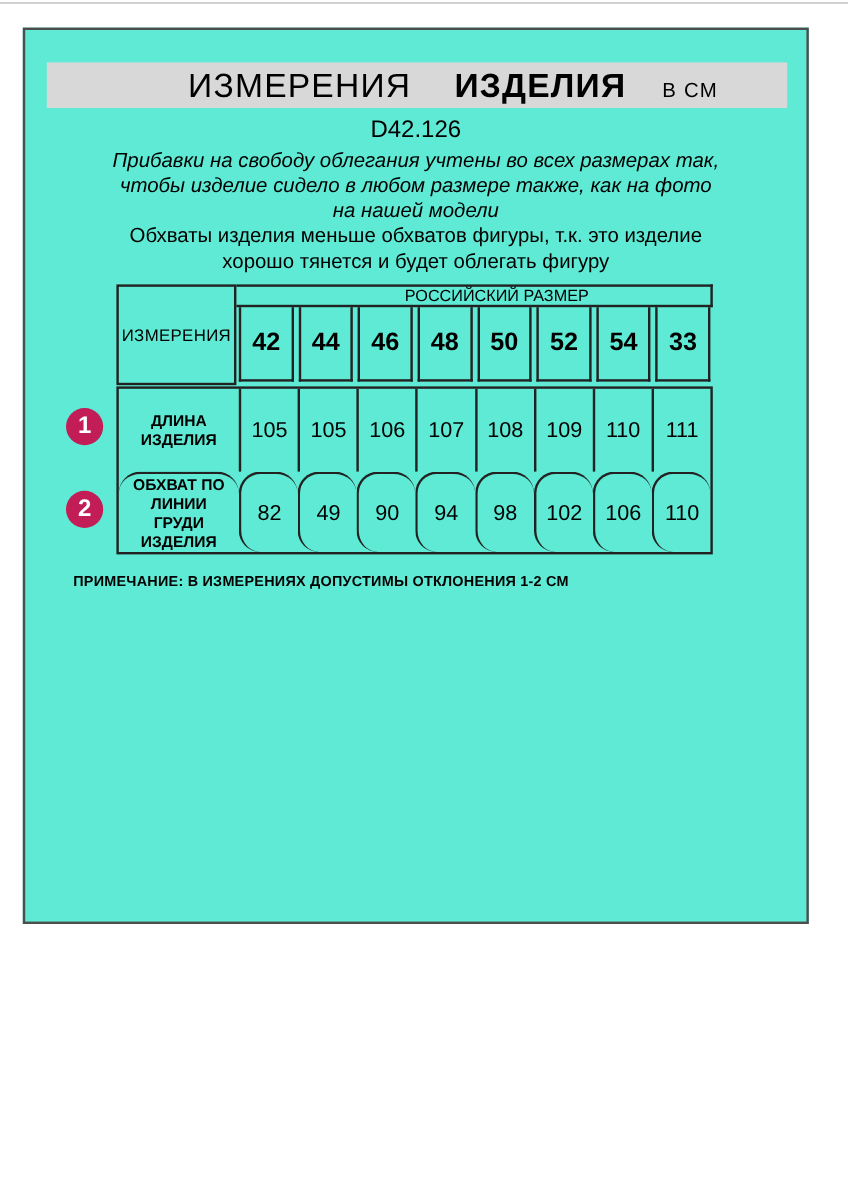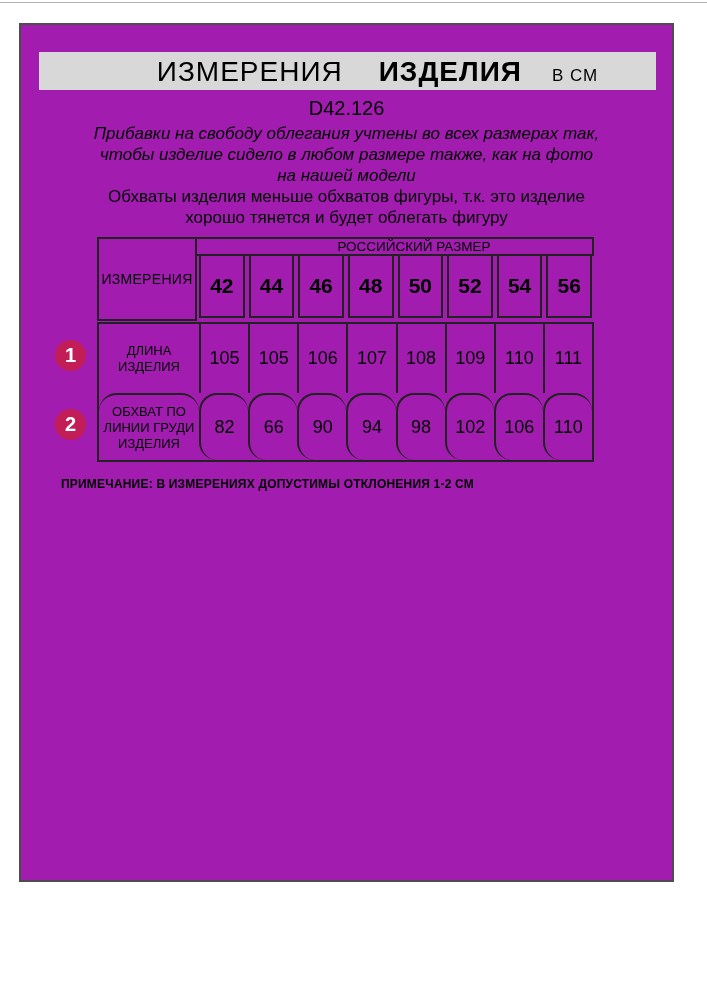--- a/index.html
+++ b/index.html
@@ -5,22 +5,22 @@
   :root{
     --accent:#c21d56;
     --band-bg:#d8d8d8;
     --line:#222222;
   }
   *{margin:0;padding:0;box-sizing:border-box;}
   html,body{width:707px;height:1000px;background:#ffffff;overflow:hidden;
     font-family:"Liberation Sans",sans-serif;color:#000;}
   .top-hairline{position:absolute;top:2px;left:0;width:707px;height:0;
     border-top:1px solid #b3b3b3;}
-  .page-frame{position:absolute;left:19px;top:23px;width:655px;height:859px;
-    border:2px solid #4d4d4d;background:#a21caf;}
+  .page-frame{position:absolute;left:19px;top:23px;width:655px;height:747px;
+    border:2px solid #4d4d4d;background:#5eead4;}
   
   .title-band{position:absolute;left:18px;right:16px;top:27px;height:38px;
     background:var(--band-bg);display:flex;align-items:baseline;justify-content:center;
     padding-top:5px;}
   .title-band .inner{display:flex;align-items:baseline;transform:translateX(30px);}
   .title-main{font-size:28px;font-weight:normal;letter-spacing:1px;line-height:30px;}
   .title-bold{font-size:28px;font-weight:bold;letter-spacing:1px;margin-left:36px;line-height:30px;}
   .title-unit{font-size:17px;font-weight:normal;letter-spacing:1px;margin-left:30px;}
   
   .article-code{position:absolute;top:71px;left:0;width:100%;text-align:center;
@@ -38,21 +38,21 @@
     font-size:14px;letter-spacing:.3px;}
   .group-cell{grid-row:1/2;grid-column:2/10;border:2px solid var(--line);border-left:none;
     display:flex;align-items:center;justify-content:center;font-size:13.5px;padding-left:39px;}
   .size-cell{grid-row:2/3;border:2px solid var(--line);border-top:none;
     margin:0 2px 3px 2px;display:flex;align-items:center;justify-content:center;
     font-size:21px;font-weight:bold;}
   .data-grid{grid-template-rows:69px 67px;border:2px solid var(--line);margin-top:1px;}
   .dcell{display:flex;align-items:center;justify-content:center;
     border-left:2px solid var(--line);font-size:18px;}
   .dcell.col1{border-left:none;font-size:13px;line-height:16px;text-align:center;
-    padding:4px 4px;}
+    padding:4px 4px;font-weight:bold;}
   .dcell.row2{border-top:2px solid var(--line);border-radius:18px;}
   .row-marker{position:absolute;left:-42px;width:31px;height:31px;border-radius:50%;
     background:var(--accent);color:#fff;display:flex;align-items:center;justify-content:center;
     font-size:20px;font-weight:bold;}
   .marker-1{top:103px;}
   .marker-2{top:172px;}
   
   .footnote{position:absolute;top:452px;left:0;width:100%;
     font-size:12px;font-weight:bold;letter-spacing:.2px;padding-left:40px;}
 </style>
@@ -84,37 +84,37 @@
     <div class="grid hdr-grid">
       <div class="corner-cell">ИЗМЕРЕНИЯ</div>
       <div class="group-cell">РОССИЙСКИЙ РАЗМЕР</div>
       <div class="size-cell">42</div>
       <div class="size-cell">44</div>
       <div class="size-cell">46</div>
       <div class="size-cell">48</div>
       <div class="size-cell">50</div>
       <div class="size-cell">52</div>
       <div class="size-cell">54</div>
-      <div class="size-cell">56</div>
+      <div class="size-cell">33</div>
     </div>
 
     <div class="grid data-grid">
       <div class="dcell col1">ДЛИНА ИЗДЕЛИЯ</div>
       <div class="dcell">105</div>
       <div class="dcell">105</div>
       <div class="dcell">106</div>
       <div class="dcell">107</div>
       <div class="dcell">108</div>
       <div class="dcell">109</div>
       <div class="dcell">110</div>
       <div class="dcell">111</div>
 
       <div class="dcell col1 row2">ОБХВАТ ПО ЛИНИИ ГРУДИ ИЗДЕЛИЯ</div>
       <div class="dcell row2">82</div>
-      <div class="dcell row2">66</div>
+      <div class="dcell row2">49</div>
       <div class="dcell row2">90</div>
       <div class="dcell row2">94</div>
       <div class="dcell row2">98</div>
       <div class="dcell row2">102</div>
       <div class="dcell row2">106</div>
       <div class="dcell row2">110</div>
     </div>
   </div>
 
   <div class="footnote">ПРИМЕЧАНИЕ: В ИЗМЕРЕНИЯХ ДОПУСТИМЫ ОТКЛОНЕНИЯ 1-2 СМ</div>

